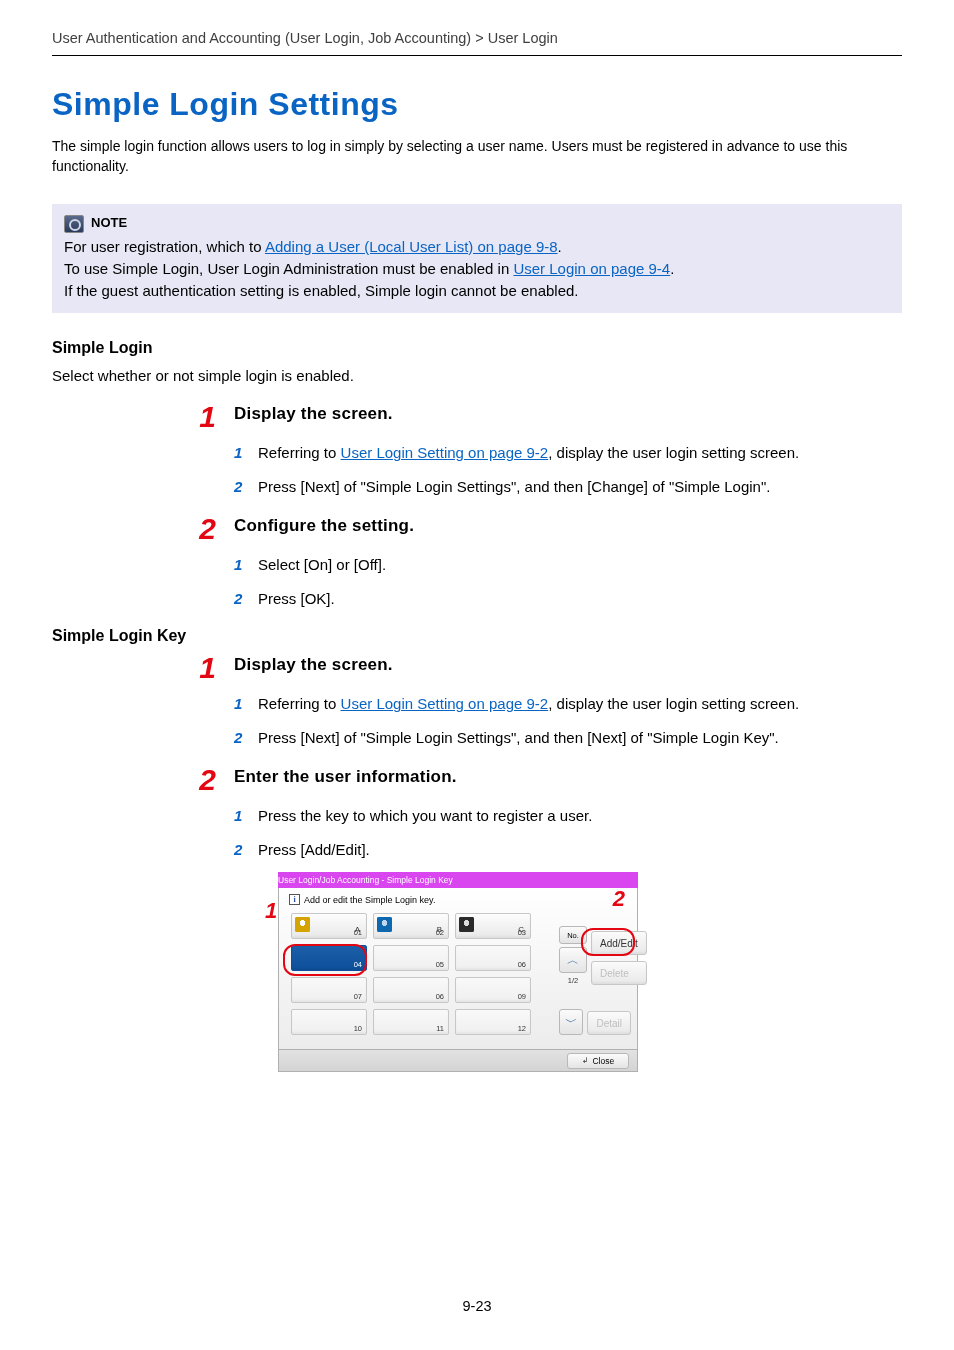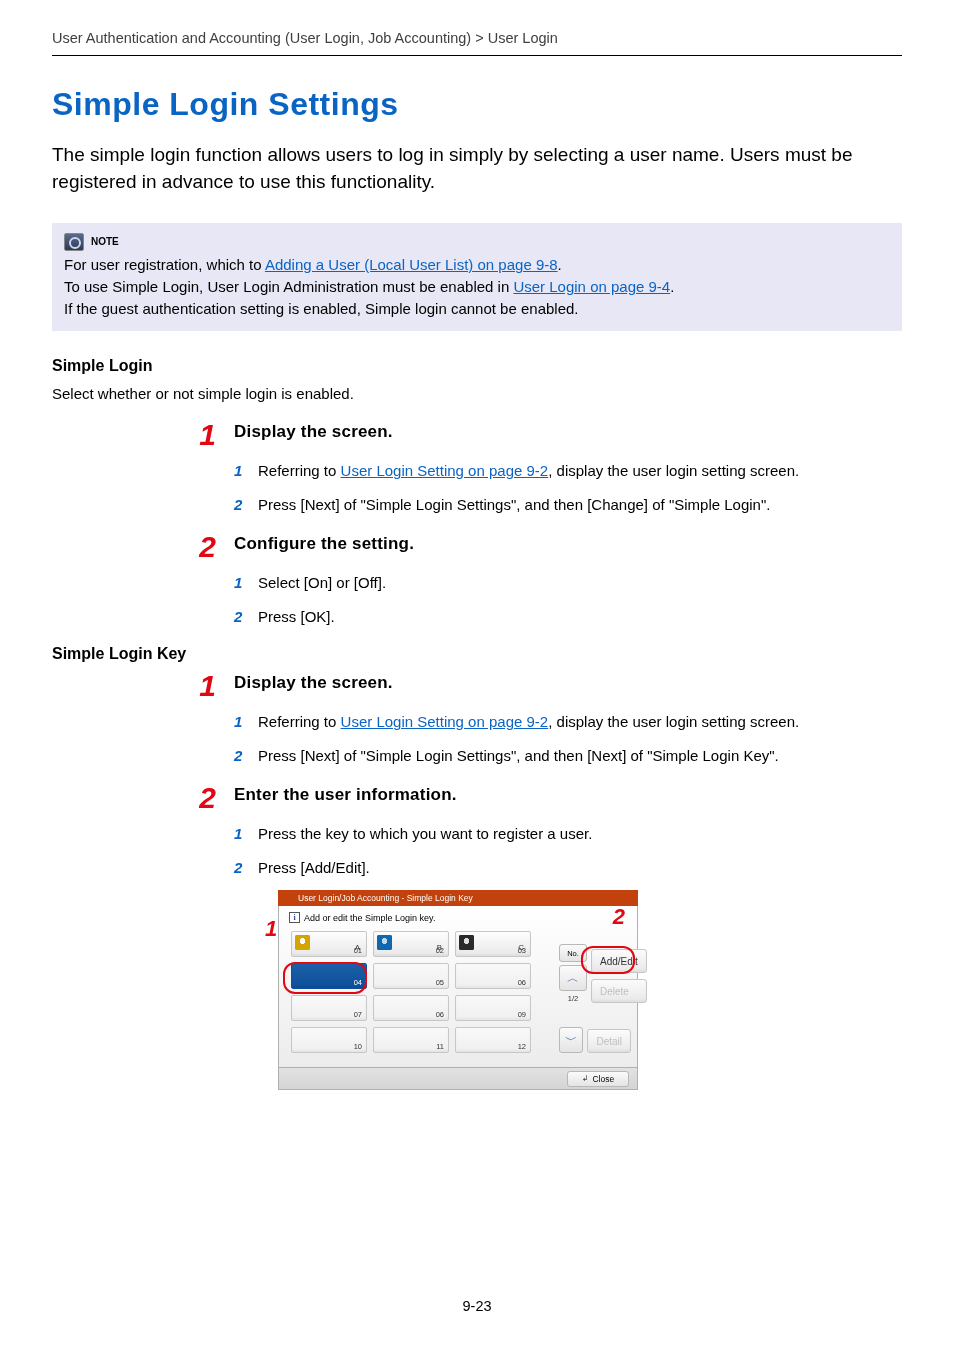--- a/index.html
+++ b/index.html
@@ -23,21 +23,21 @@
     margin-bottom: 30px;
   }
   h1.title {
     font-size: 32px;
     font-weight: 800;
     color: #0a64c4;
     margin: 0 0 14px 0;
     letter-spacing: 0.5px;
   }
   .intro {
-    font-size: 19px;
+    font-size: 14px;
     line-height: 1.4;
     margin-bottom: 28px;
   }
   .note-box {
     background: #e7e7f5;
     padding: 10px 12px 12px 12px;
     font-size: 15px;
     line-height: 1.45;
     margin-bottom: 26px;
   }
@@ -55,21 +55,21 @@
     position: relative;
   }
   .note-icon::after {
     content: "";
     position: absolute;
     width: 8px; height: 8px;
     border: 2px solid #cfd6e6;
     border-radius: 50%;
     left: 4px; top: 3px;
   }
-  .note-label { font-weight: 700; font-size: 10px; }
+  .note-label { font-weight: 700; font-size: 13px; }
   .link { color: #0a64c4; text-decoration: underline; }
   h3.subhead {
     font-size: 16px;
     font-weight: 700;
     margin: 4px 0 10px 0;
   }
   .subdesc {
     font-size: 15px;
     margin: 0 0 20px 0;
   }
@@ -102,24 +102,24 @@
   }
 
   
   .panel-wrap { margin: 8px 0 0 44px; }
   .panel {
     width: 360px;
     font-size: 9px;
     position: relative;
   }
   .panel-head {
-    background: #c2410c;
+    background: #d946ef;
     color: #fff;
     font-size: 8.5px;
-    padding: 3px 20px;
+    padding: 3px 0;
   }
   .panel-body {
     background: linear-gradient(#fff, #ececec);
     border: 1px solid #b0b0b0;
     border-top: none;
     padding: 4px 6px 8px 6px;
     position: relative;
   }
   .panel-hint { display: flex; align-items: center; gap: 4px; margin: 2px 0 8px 4px; font-size: 9px; }
   .hint-icon {

